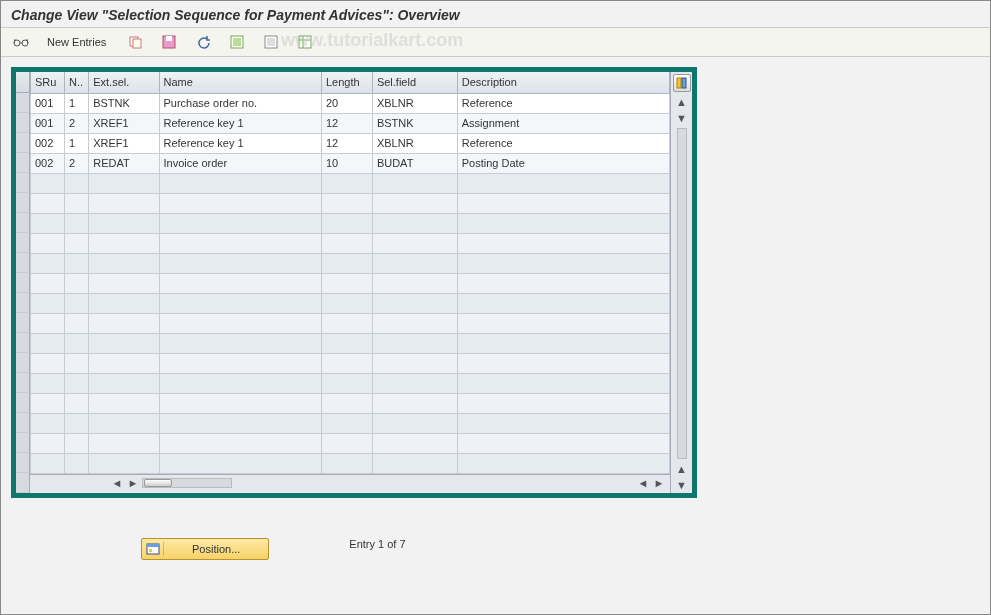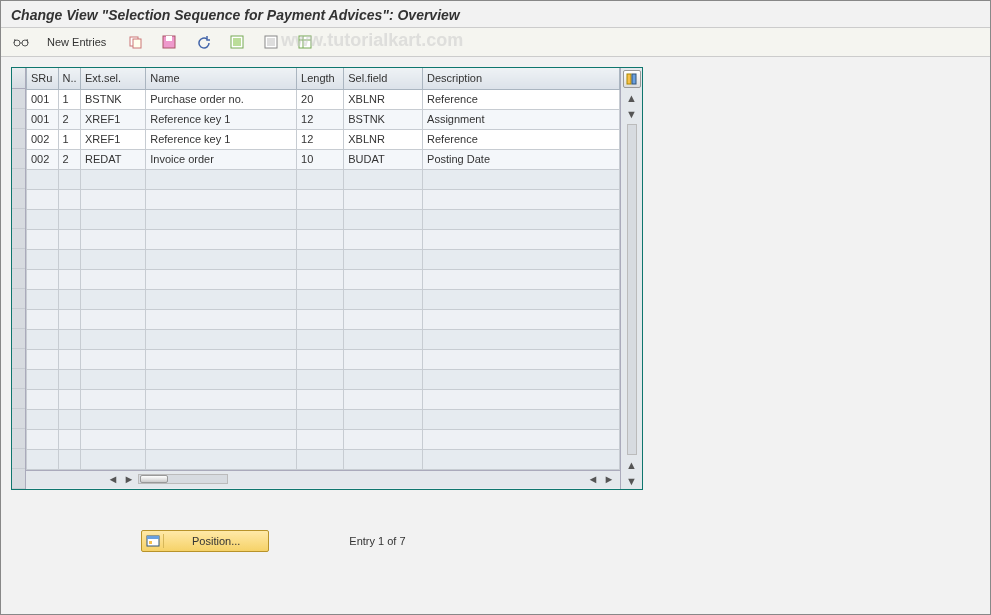--- a/index.html
+++ b/index.html
@@ -51,23 +51,23 @@
     font-size: 18px;
     font-weight: bold;
     color: rgba(200,200,200,0.5);
     pointer-events: none;
   }
   .content-area {
     padding: 10px 10px 0 10px;
   }
   .grid-wrap {
     display: flex;
-    border: 1px solid #0f766e;
+    border: 5px solid #0f766e;
     background: #eaeef2;
-    width: 632px;
+    width: 686px;
     position: relative;
   }
   .grp-col {
     width: 14px;
     background: #d7dbe0;
     border-right: 1px solid #aab;
     flex-shrink:0;
   }
   .grp-hdr {
     height: 21px;
@@ -143,21 +143,20 @@
     border-top:1px solid #aab;
   }
   .hscroll-left { flex:1; display:flex; align-items:center; padding-left:80px; gap:2px; }
   .hnav-btn { width:14px;height:14px;display:flex;align-items:center;justify-content:center;cursor:pointer;color:#555;}
   .htrack { flex:0 0 90px; height:10px; background:#d7dbe0; border:1px solid #bbb; position:relative;}
   .hthumb { position:absolute; left:1px; top:0; bottom:0; width:28px; background:linear-gradient(#fff,#ccc); border:1px solid #999; border-radius:2px;}
   .hscroll-right { display:flex; align-items:center; gap:2px; padding-right:4px;}
   .footer-row {
     margin-top: 40px;
     display:flex;
-    align-items:center;
     gap: 80px;
     padding-left: 130px;
   }
   .pos-btn {
     display:flex; align-items:center;
     background: linear-gradient(#ffe9a8,#f6d268);
     border:1px solid #b8932a;
     border-radius:2px;
     height:22px;
     cursor:pointer;

